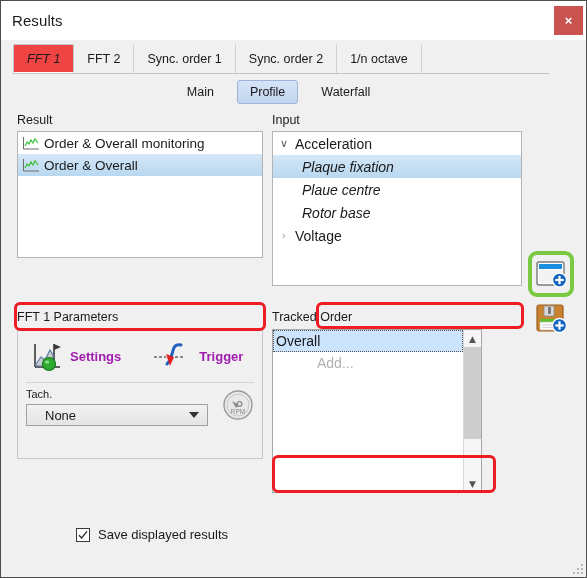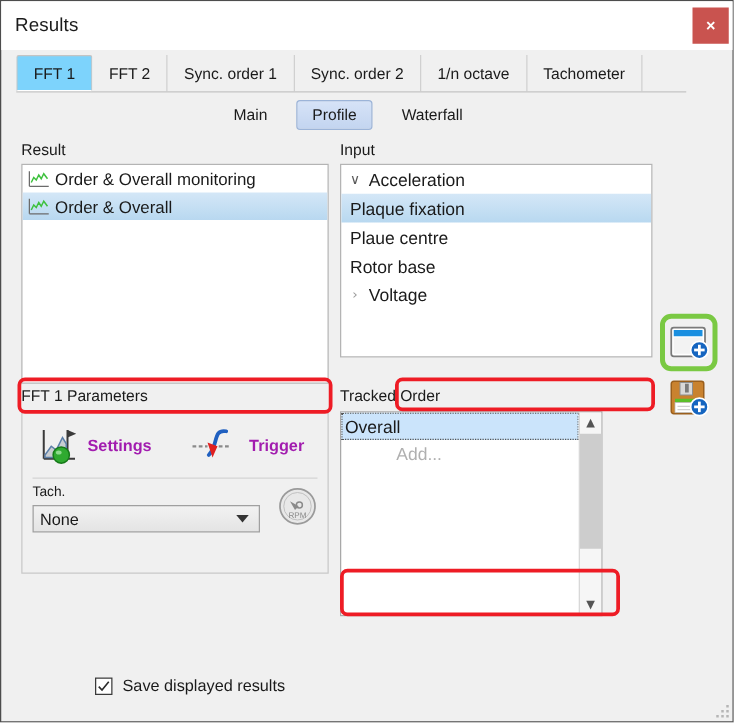--- a/index.html
+++ b/index.html
@@ -84,25 +84,26 @@
     border: none;
     border-right: 1px solid #d0d0d0;
     box-sizing: border-box;
     cursor: pointer;
     white-space: nowrap;
     font-family: "Liberation Sans", sans-serif;
     position: relative;
   }
   .tab:last-child { border-right: none; }
   .tab.active {
-    background: #7dd3fc;
+    background: #ef4444;
     border: 1px solid #c4c4c4;
     border-bottom: 1px solid #ffffff;
     border-radius: 2px 2px 0 0;
     z-index: 3;
+    font-style: italic;
   }
   .tabstrip-underline {
     position: absolute;
     left: 12px;
     right: 37px;
     bottom: 0;
     height: 1px;
     background: #c4c4c4;
   }
   .tab-filler {
@@ -149,21 +150,21 @@
   .listbox {
     position: absolute;
     background: #ffffff;
     border: 1px solid #b4b4b4;
     box-sizing: border-box;
     overflow: hidden;
   }
 
   
   #result-label { left: 16px; top: 6px; }
-  #result-list { left: 16px; top: 24px; width: 246px; height: 176px; }
+  #result-list { left: 16px; top: 24px; width: 246px; height: 127px; }
 
   .list-item {
     display: flex;
     align-items: center;
     height: 22px;
     padding-left: 3px;
     font-size: 13.5px;
     color: #1a1a1a;
     cursor: pointer;
     white-space: nowrap;
@@ -183,21 +184,21 @@
   #input-tree { left: 271px; top: 24px; width: 250px; height: 155px; }
   .tree-row {
     display: flex;
     align-items: center;
     height: 23px;
     font-size: 14px;
     color: #1a1a1a;
     cursor: pointer;
     white-space: nowrap;
   }
-  .tree-row.child { padding-left: 7px; }
+  .tree-row.child { padding-left: 29px; font-style: italic; }
   .tree-row.selected {
     background: linear-gradient(#d4e7f7, #b8d8f0);
   }
   .chev {
     width: 22px;
     text-align: center;
     font-size: 11px;
     color: #5a5a5a;
     flex: 0 0 auto;
     font-family: "DejaVu Sans", sans-serif;
@@ -267,21 +268,21 @@
   .combo {
     margin-top: 4px;
     width: 182px;
     height: 22px;
     background: linear-gradient(#f2f2f2, #e4e4e4);
     border: 1px solid #a0a0a0;
     box-sizing: border-box;
     display: flex;
     align-items: center;
     font-size: 13px;
-    padding-left: 5px;
+    padding-left: 18px;
     position: relative;
     cursor: pointer;
     color: #1a1a1a;
   }
   .combo-arrow {
     position: absolute;
     right: 8px;
     top: 50%;
     transform: translateY(-50%);
     width: 0; height: 0;
@@ -356,21 +357,21 @@
     left: 0; right: 0;
     top: 0;
     height: 92px;
     background: #cdcdcd;
   }
 
   
   .checkrow {
     position: absolute;
     left: 57px;
-    top: 434px;
+    top: 420px;
     display: flex;
     align-items: center;
     cursor: pointer;
     padding-left: 18px;
   }
   .checkbox {
     width: 14px;
     height: 14px;
     border: 1px solid #3a3a3a;
     background: #ffffff;
@@ -430,23 +431,20 @@
           <span>FFT 2</span>
         </button>
         <button class="tab">
           <span>Sync. order 1</span>
         </button>
         <button class="tab">
           <span>Sync. order 2</span>
         </button>
         <button class="tab">
           <span>1/n octave</span>
-        </button>
-        <button class="tab">
-          <span>Tachometer</span>
         </button>
         <div class="tab-filler"></div>
       </div>
     <div class="tabstrip-underline"></div>
   </div>
 
   <div class="subtabs" id="subtabs-container">
       <button class="subtab"><span>Main</span></button>
       <button class="subtab active"><span>Profile</span></button>
       <button class="subtab"><span>Waterfall</span></button>

